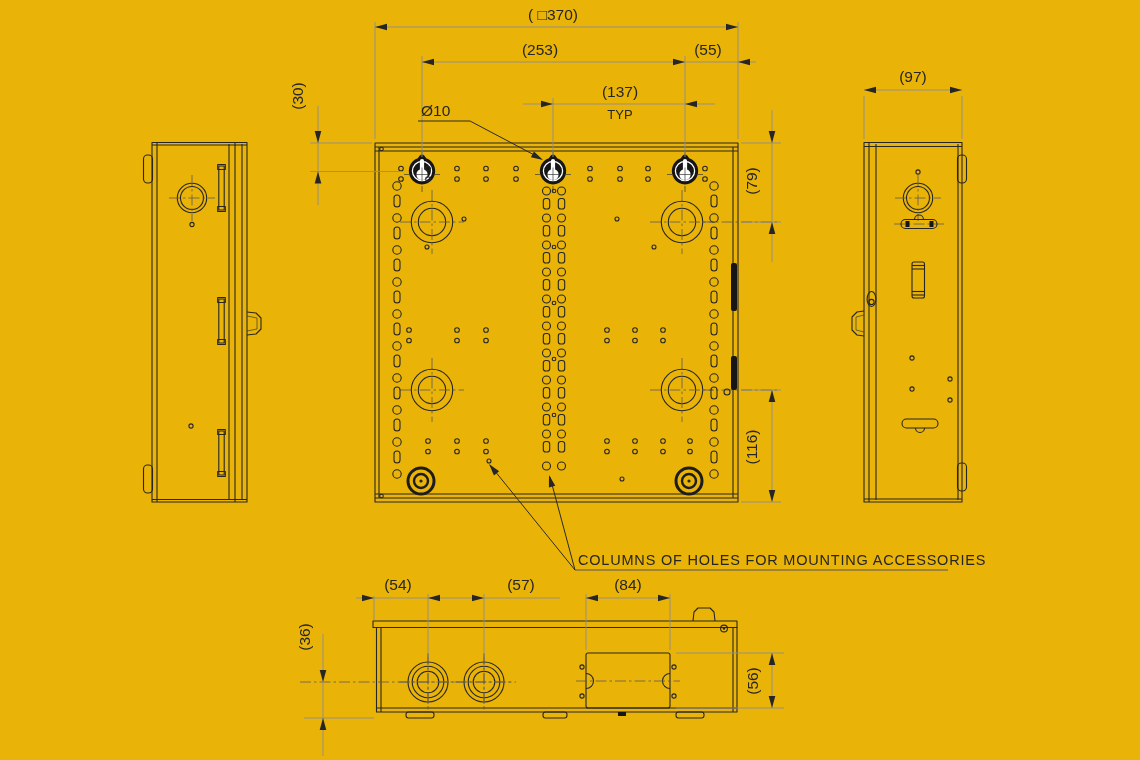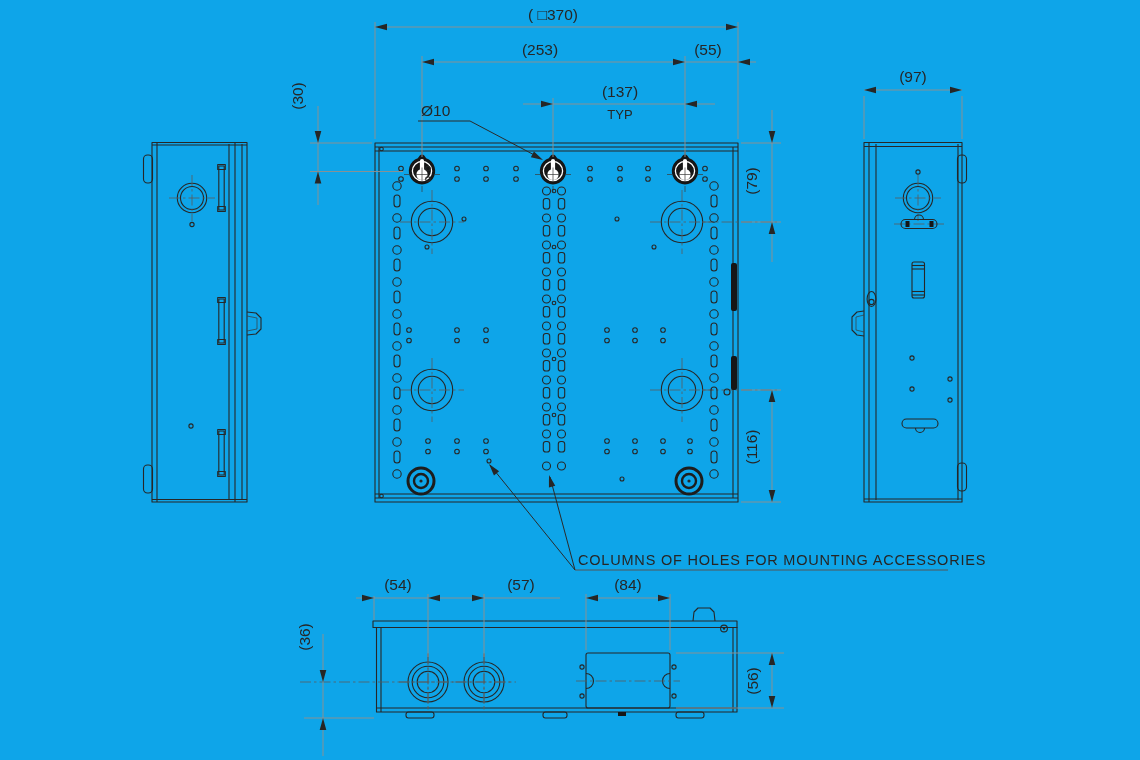--- a/index.html
+++ b/index.html
@@ -1,16 +1,16 @@
 <!DOCTYPE html>
 <html><head>
 <meta charset="utf-8">
 <style>
   html,body{margin:0;padding:0;background:#fff;}
-  #stage{position:relative;width:1140px;height:760px;background:#0ea5e9;overflow:hidden;}
+  #stage{position:relative;width:1140px;height:760px;background:#eab308;overflow:hidden;}
   svg{display:block;}
   .G{stroke:#272727;stroke-width:1.1;fill:none;stroke-linecap:butt;stroke-linejoin:round;}
   .Gt{stroke:#3a3a3a;stroke-width:.7;fill:none;}
   .D{stroke:#8f8f8f;stroke-width:.95;fill:none;}
   .L{stroke:#2a2a2a;stroke-width:1;fill:none;}
   .C{stroke:#5a5a5a;stroke-width:.8;fill:none;stroke-dasharray:11 3 2.5 3;}
   .A{fill:#262626;stroke:none;}
   .F{fill:#161616;stroke:none;}
   .W{fill:#ffffff;stroke:none;}
   .WR{stroke:#ffffff;stroke-width:1.3;fill:none;}

